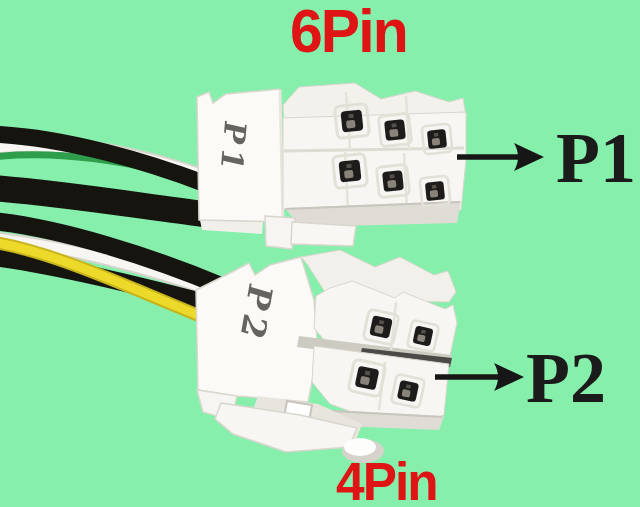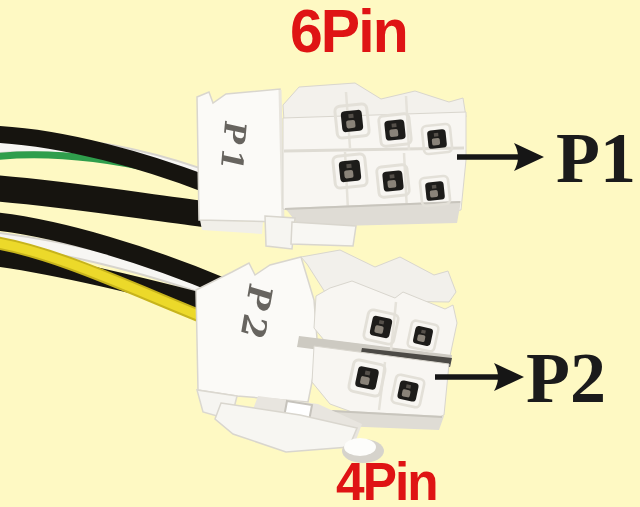--- a/index.html
+++ b/index.html
@@ -1,17 +1,17 @@
 <!DOCTYPE html>
 <html><head>
 <meta charset="utf-8">
 <style>
   html,body{margin:0;padding:0;background:#ffffff;}
   .stage{
-    position:relative;width:640px;height:507px;background:#fef9c3;overflow:hidden;
+    position:relative;width:640px;height:507px;background:#86efac;overflow:hidden;
     font-family:"Liberation Sans",sans-serif;
   }
   .stage svg{position:absolute;left:0;top:0;}
   .overlay{position:absolute;line-height:1;white-space:nowrap;user-select:none;}
   .red-label{
     color:#df1414;font-weight:700;font-family:"Liberation Sans",sans-serif;
     letter-spacing:-2px;transform:scaleX(.95);transform-origin:left top;
   }
   .lbl-6pin{left:290px;top:0px;font-size:62px;}
   .lbl-4pin{left:336px;top:454px;font-size:54px;}

